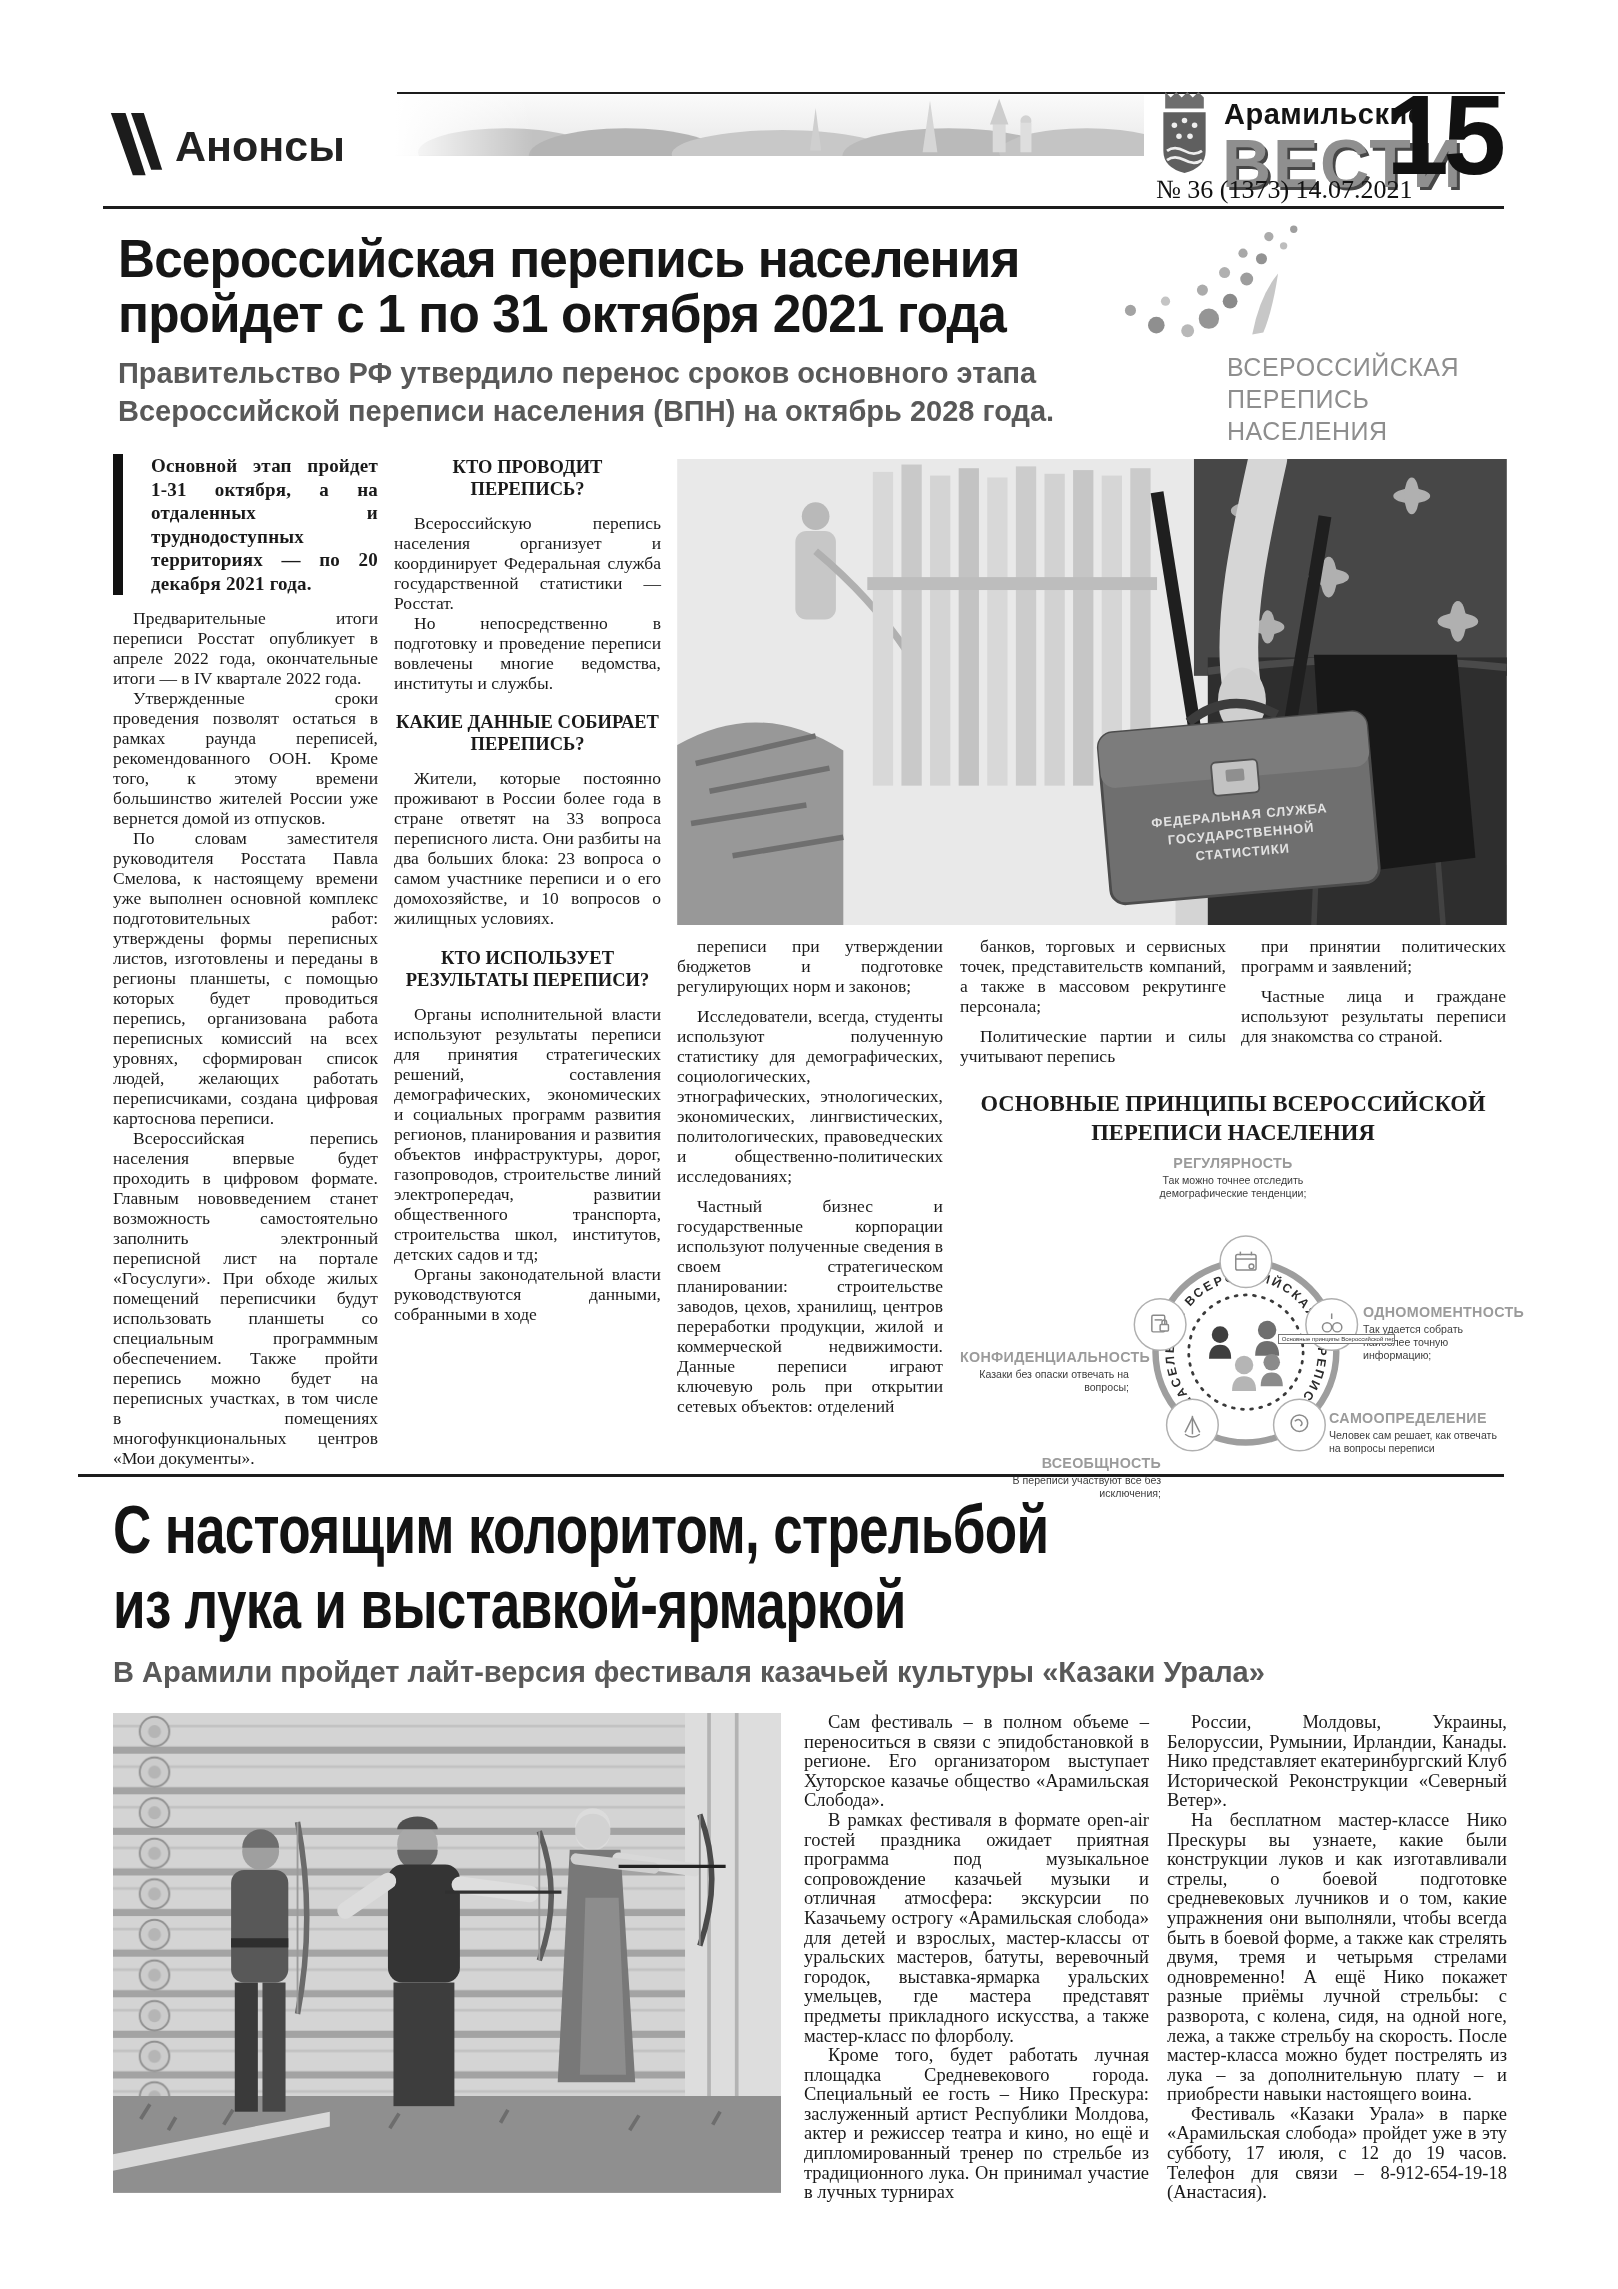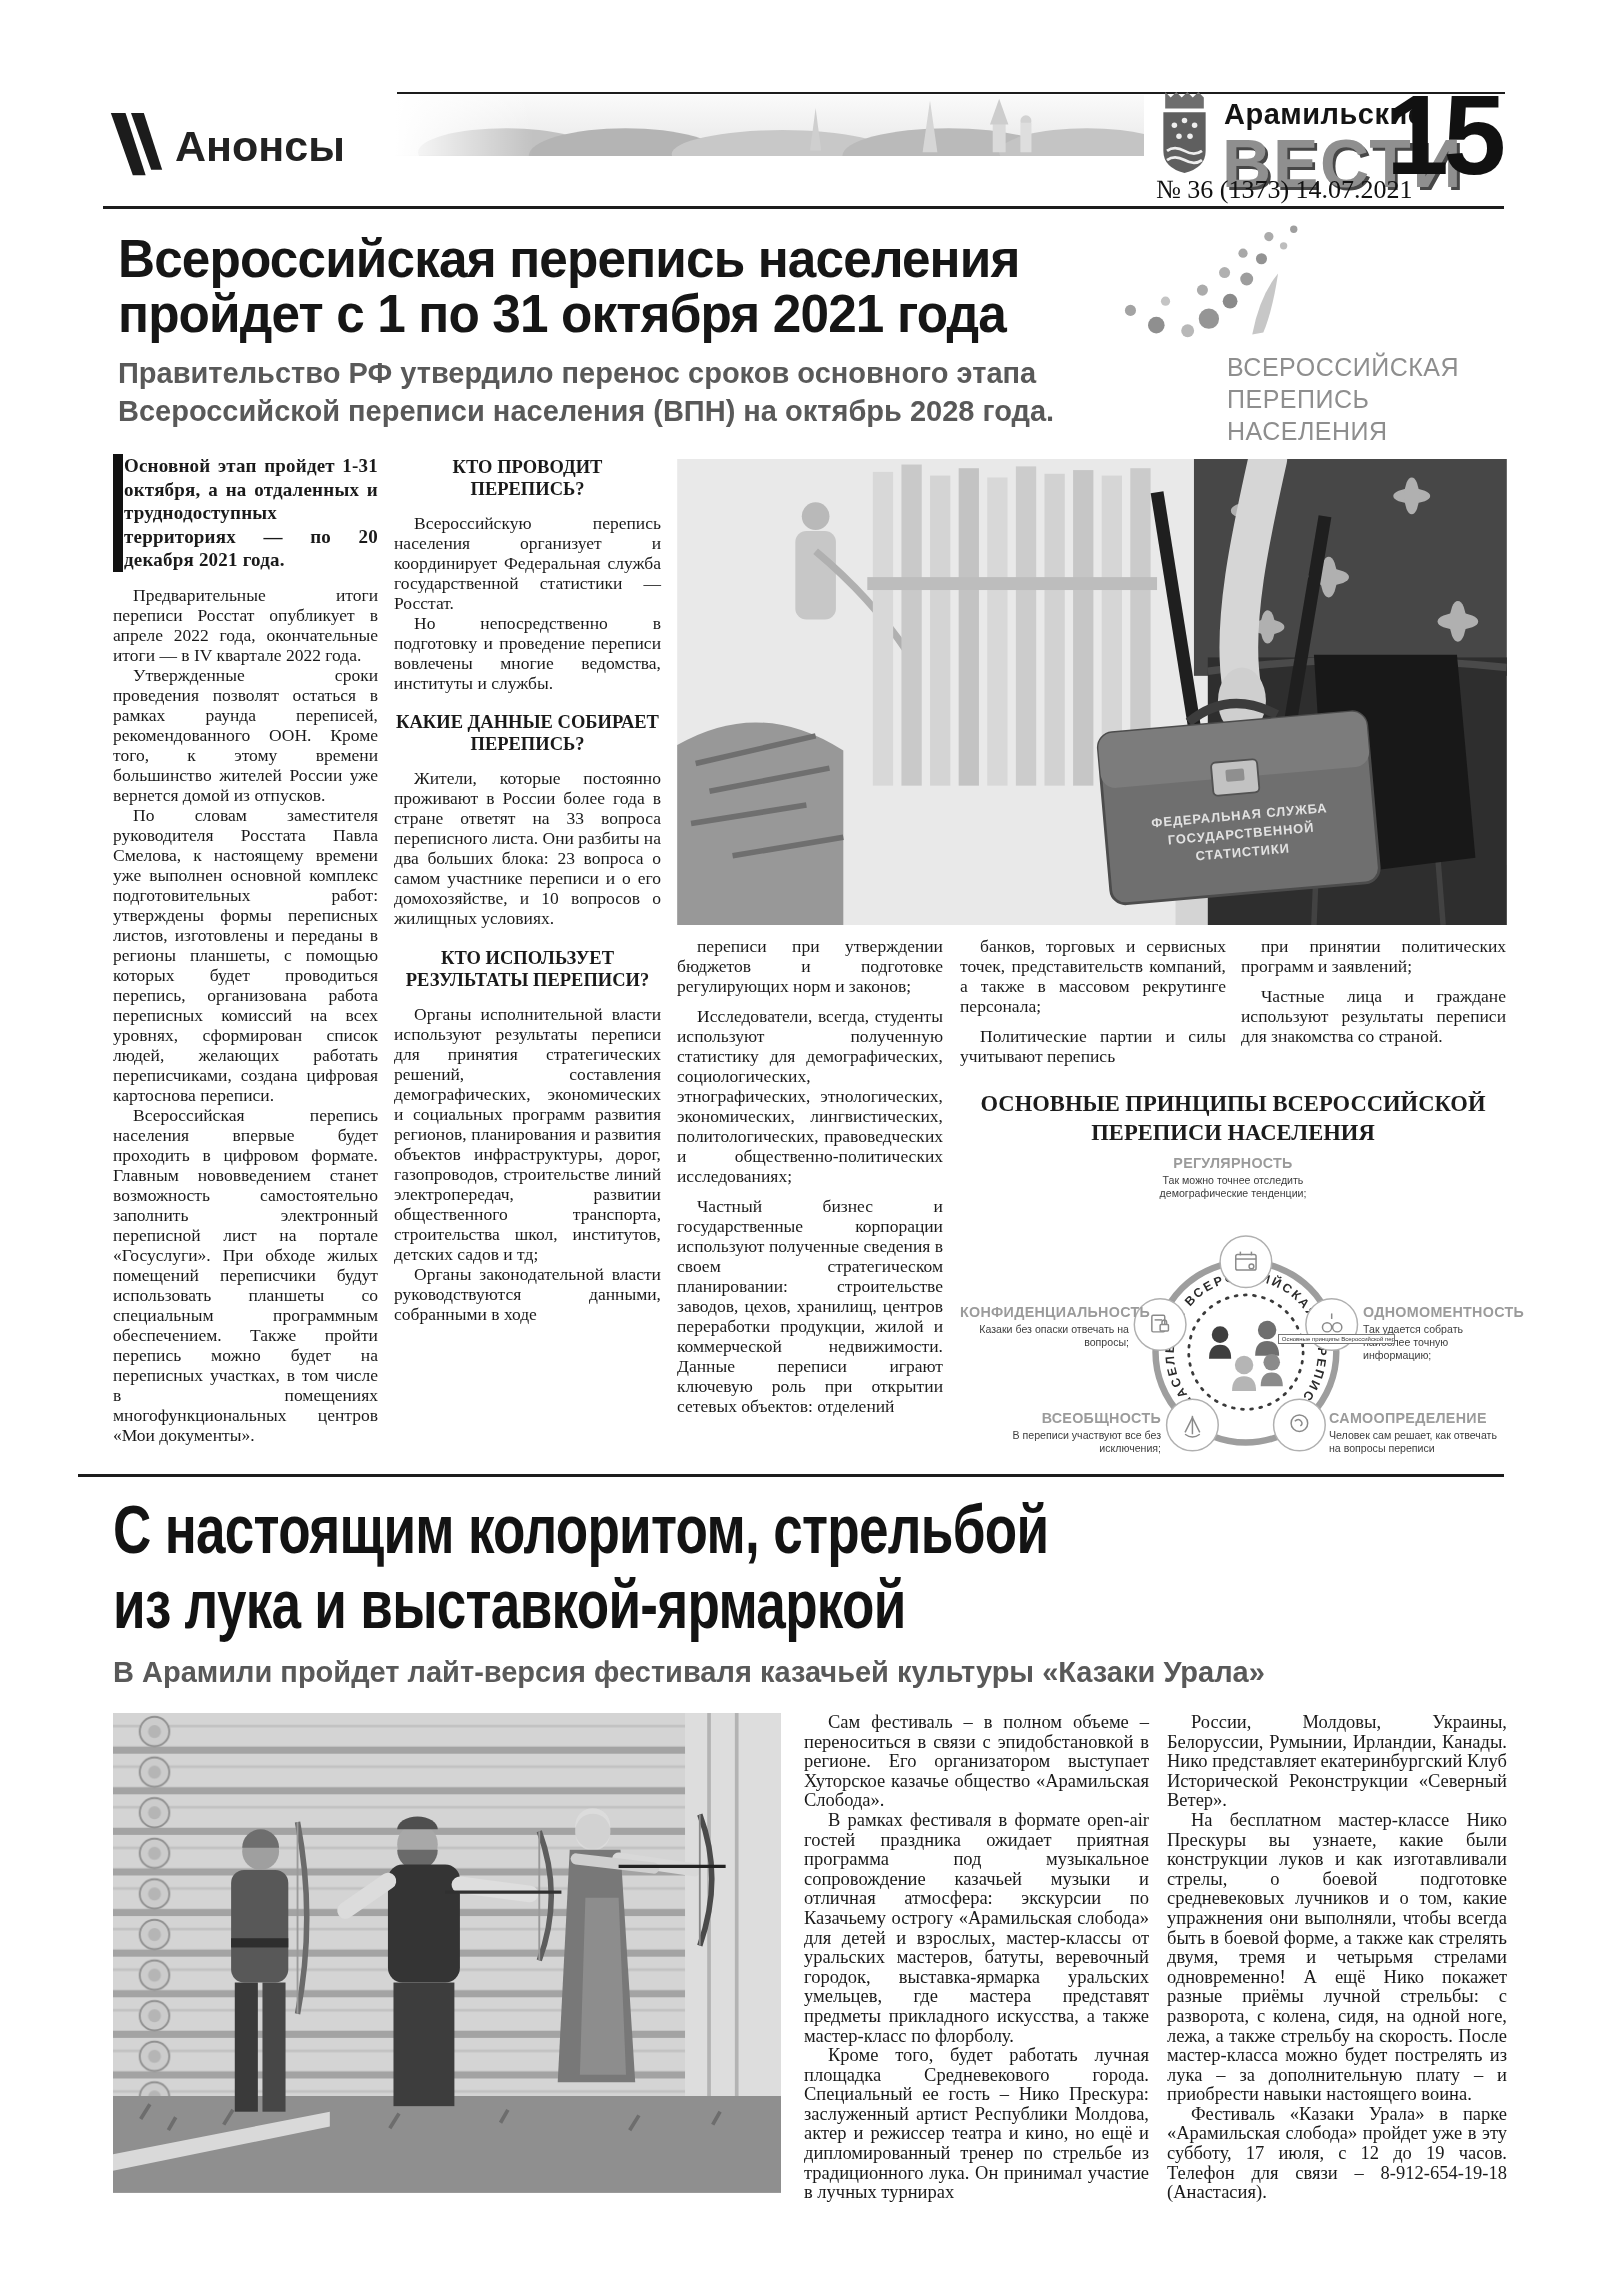--- a/index.html
+++ b/index.html
@@ -15,35 +15,35 @@
   .mh-num{font-family:"Liberation Sans",sans-serif;font-weight:700;font-size:113px;letter-spacing:-5.5px;color:#111;line-height:92px;}
   .mh-issue{font-size:26px;color:#111;}
   
   .h1{font-family:"Liberation Sans",sans-serif;font-weight:700;font-size:54px;color:#161616;
       white-space:nowrap;transform:scaleX(.95);transform-origin:0 0;letter-spacing:-0.9px;}
   .standfirst{font-family:"Liberation Sans",sans-serif;font-weight:700;font-size:29px;color:#595959;white-space:nowrap;}
   .vpn-text{font-family:"Liberation Sans",sans-serif;font-size:25px;color:#8e8e8e;line-height:32px;letter-spacing:0.5px;}
   .bodycol{font-size:17.5px;line-height:20px;text-align:justify;}
   .bodycol p{margin:0;text-indent:20px;}
   .bodycol p.lead{font-weight:700;font-size:19px;line-height:23.5px;text-indent:0;
-                  border-left:10px solid #111;padding-left:1px;margin-bottom:13px;letter-spacing:0.2px;}
+                  border-left:10px solid #111;padding-left:28px;margin-bottom:13px;letter-spacing:0.2px;}
   .bodycol p.colhead{font-weight:700;font-size:18.5px;line-height:22px;text-align:center;text-indent:0;margin:18.5px 0 13px;}
   .bodycol.first-head p.colhead:first-child{margin-top:1.8px;}
   .gapped p + p{margin-top:10px;}
   
   .h2a{font-family:"Liberation Sans",sans-serif;font-weight:700;font-size:68px;color:#131313;
        white-space:nowrap;transform:scaleX(.78);transform-origin:0 0;letter-spacing:-0.9px;}
   .standfirst2{font-family:"Liberation Sans",sans-serif;font-weight:700;font-size:29px;color:#595959;white-space:nowrap;}
   .bodycol2{font-size:18.5px;line-height:19.6px;text-align:justify;}
   .bodycol2 p{margin:0;text-indent:24px;}
   
   .dg-title{font-weight:700;font-size:22.6px;line-height:29px;text-align:center;color:#1c1c1c;white-space:nowrap;}
   .dg-label{font-family:"Liberation Sans",sans-serif;font-weight:700;font-size:14.3px;color:#9b9b9b;letter-spacing:0.3px;}
   .dg-desc{font-family:"Liberation Sans",sans-serif;font-size:10.6px;line-height:13px;color:#3d3d3d;}
-  .t-c{text-align:center;} .t-r{text-align:right;} .t-l{text-align:left;}
+  .t-c{text-align:center;} .t-r{text-align:right;margin-top:45px;} .t-l{text-align:left;}
   .dg-caption{font-family:"Liberation Sans",sans-serif;font-size:6px;color:#333;border:0.9px solid #777;
               background:#fff;padding:0.9px 2.8px;white-space:nowrap;overflow:hidden;}
 </style>
 </head>
 <body>
 
 <div class="page">
 
   <div class="abs" style="left:109px;top:109px;width:55px;height:72px;">
     <svg width="55" height="72" viewBox="0 0 60 78">

